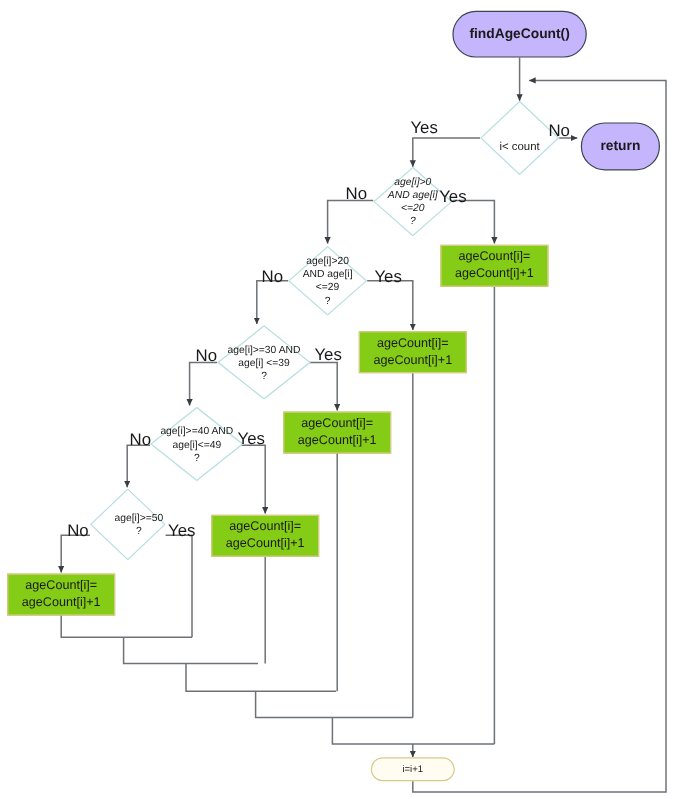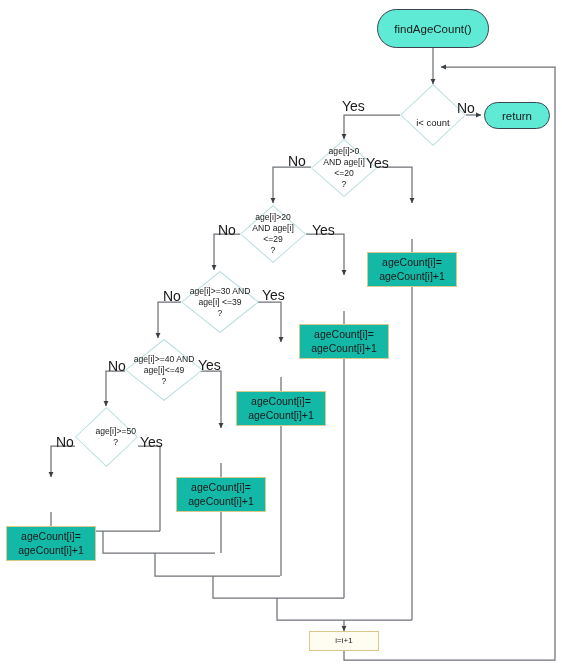--- a/index.html
+++ b/index.html
@@ -29,29 +29,29 @@
     box-sizing: border-box;
     display: flex;
     align-items: center;
     justify-content: center;
     text-align: center;
     color: #1a1a1a;
   }
   .terminator {
     border: 1.3px solid #3b4450;
     border-radius: 22px;
-    background: #5eead4;
+    background: #c4b5fd;
     font-size: 11.5px;
+    font-weight: bold;
   }
   .process {
     border: 1.4px solid #d9c98a;
-    background: #14b8a6;
+    background: #84cc16;
     font-size: 10.5px;
     line-height: 1.32;
-    margin-top: 48px;
   }
   .process-small {
     border: 1.4px solid #d9c98a;
     background: #fffdf2;
     font-size: 8px;
     line-height: 1.3;
   }
   .decision {
     background: transparent;
     font-size: 8.6px;
@@ -139,34 +139,34 @@
 
       <path d="M344,651 L344,660 L555,660 L555,67 L441,67" marker-end="url(#ah)"></path>
 
     </g>
   </svg>
 
   <div class="node terminator" style="left:377px; top:9px; width:112px; height:39px;">
     <span>findAgeCount()</span>
   </div>
 
-  <div class="node terminator" style="left:484px; top:102px; width:66px; height:27px;">
+  <div class="node terminator" style="left:484px; top:102px; width:66px; height:40px;">
     <span>return</span>
   </div>
 
   <div class="node decision" style="left:400px; top:84px; width:66px; height:62px;">
     <svg class="dshape" viewBox="0 0 100 100" preserveAspectRatio="none">
       <polygon points="50,1 99,50 50,99 1,50" fill="#ffffff" stroke="#b9dfe0" stroke-width="1.6"></polygon>
     </svg>
     <div class="dtext" style="font-size:9.5px;margin-top:17px;">
       <span>i&lt; count</span>
     </div>
   </div>
 
-  <div class="node decision" style="left:311px; top:139px; width:66px; height:58px;">
+  <div class="node decision" style="left:311px; top:139px; width:66px; height:58px;font-style:italic;">
     <svg class="dshape" viewBox="0 0 100 100" preserveAspectRatio="none">
       <polygon points="50,1 99,50 50,99 1,50" fill="#ffffff" stroke="#b9dfe0" stroke-width="1.6"></polygon>
     </svg>
     <div class="dtext">
       <div>age[i]&gt;0</div>
       <div>AND age[i]</div>
       <div>&lt;=20</div>
       <div>?</div>
     </div>
   </div>
@@ -233,21 +233,21 @@
   <div class="node process" style="left:176px; top:429px; width:90px; height:35px; flex-direction:column;">
     <div>ageCount[i]=</div>
     <div>ageCount[i]+1</div>
   </div>
 
   <div class="node process" style="left:6px; top:478px; width:90px; height:35px; flex-direction:column;">
     <div>ageCount[i]=</div>
     <div>ageCount[i]+1</div>
   </div>
 
-  <div class="node process-small" style="left:309px; top:631px; width:70px; height:20px;">
+  <div class="node process-small" style="left:309px; top:631px; width:70px; height:20px;border-radius:10px;">
     <span>i=i+1</span>
   </div>
 
   <div class="edge-label" style="left:342px; top:98px;">Yes</div>
   <div class="edge-label" style="left:457px; top:100px;">No</div>
 
   <div class="edge-label" style="left:288px; top:153px;">No</div>
   <div class="edge-label" style="left:366px; top:155px;">Yes</div>
 
   <div class="edge-label" style="left:218px; top:222px;">No</div>

